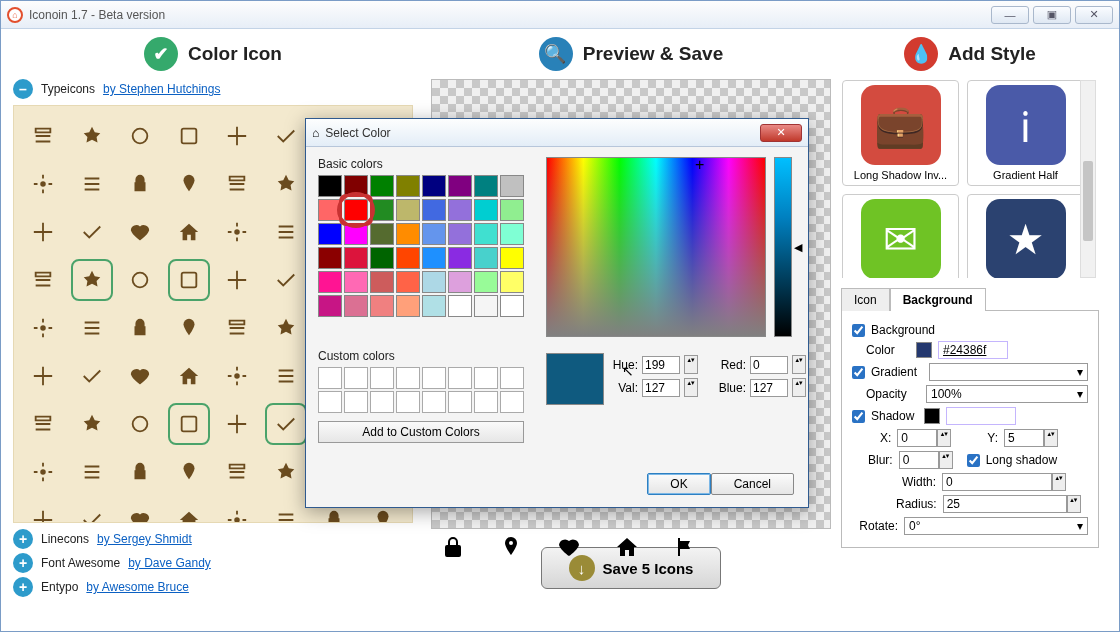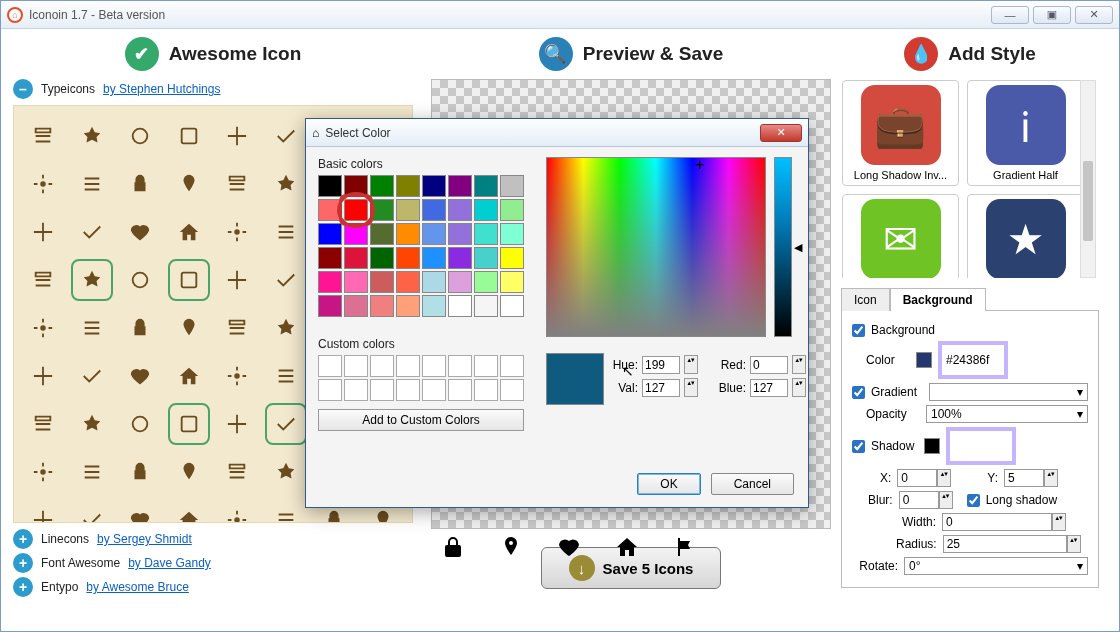--- a/index.html
+++ b/index.html
@@ -40,21 +40,21 @@
 .scrollbar { position:absolute; right:2px; top:0; width:16px; height:100%; background:#f1f1f1; border:1px solid #ddd;}
 .scrollbar .thumb{position:absolute;top:80px;left:2px;width:10px;height:80px;background:#c5c5c5;border-radius:2px;}
 .tabs { margin-top:8px; display:flex; gap:0; }
 .tab { padding:4px 12px; border:1px solid #bbb; border-bottom:none; background:#eee; font-size:12px; cursor:pointer; position:relative; top:1px;}
 .tab.active{background:#fff; font-weight:600;}
 .tab-body { border:1px solid #bbb; padding:8px 10px; font-size:12px; }
 .form-row { display:flex; align-items:center; gap:6px; margin:4px 0; }
 .form-row label{white-space:nowrap;}
 .cb { width:13px;height:13px; accent-color:#2a72c4;}
 .swatch { width:16px;height:16px; border:1px solid #888; display:inline-block;}
-.txtin { border:4px solid #c4b5fd; padding:8px 4px; font-size:12px; background:#fff;}
+.txtin { border:1px solid #c4b5fd; padding:1px 4px; font-size:12px; background:#fff;text-decoration:underline;}
 .num-spin { display:flex; align-items:center; }
 .num-spin input{width:40px;border:1px solid #999;padding:1px 3px;font-size:12px;}
 .num-spin .sp{width:14px;height:18px;border:1px solid #999;background:#eee;display:flex;flex-direction:column;font-size:7px;line-height:8px;text-align:center;cursor:pointer;}
 .combo { border:1px solid #999; padding:1px 4px; background:#fff; min-width:100px; display:flex; justify-content:space-between; align-items:center;}
 
 .black-strip { position:absolute; left:440px; top:506px; display:flex; gap:34px; }
 .black-strip span{color:#000;}
 .black-strip svg{width:24px;height:24px;}
 
 .dialog { position:absolute; left:305px; top:118px; width:504px; height:390px; background:#f4f4f4; border:1px solid #2f5a8f; box-shadow:0 4px 18px rgba(0,0,0,0.35); z-index:50;}
@@ -73,21 +73,21 @@
 .gradient-area{position:absolute;left:240px;top:10px;width:220px;height:180px;background:linear-gradient(to bottom, rgba(255,255,255,0) 0%, #808080 100%), linear-gradient(to right, #ff0000,#ffff00,#00ff00,#00ffff,#0000ff,#ff00ff,#ff0000); cursor:crosshair; border:1px solid #888;}
 .gradient-cross{position:absolute;left:148px;top:-2px;color:#000;font-size:16px;}
 .hue-bar{position:absolute;left:468px;top:10px;width:18px;height:180px;border:1px solid #888;background:linear-gradient(to bottom,#00bfff,#0080c0,#004060,#000);}
 .hue-arrow{position:absolute;left:488px;top:94px;color:#000;font-size:11px;}
 .preview-sw{position:absolute;left:240px;top:206px;width:58px;height:52px;background:#0f5a7f;border:1px solid #888;}
 .hsv-grid{position:absolute;left:304px;top:208px;font-size:12px;}
 .hsv-grid .row{display:flex;align-items:center;gap:4px;margin-bottom:4px;}
 .hsv-grid .row label{width:28px;text-align:right;}
 .hsv-grid input{width:38px;border:1px solid #999;padding:1px 2px;font-size:12px;text-align:left;}
 .spin-tiny{width:14px;height:19px;border:1px solid #999;background:#eee;display:flex;flex-direction:column;font-size:7px;line-height:8px;text-align:center;}
-.dlg-btns{position:absolute;right:14px;bottom:12px;display:flex;gap:10px;}
+.dlg-btns{position:absolute;right:14px;bottom:12px;display:flex;gap:0;}
 .dlg-btn{padding:3px 22px;border:1px solid #888;background:linear-gradient(#fbfbfb,#e5e5e5);font-size:12px;cursor:pointer;border-radius:2px;}
 .dlg-btn.ok{border:1px solid #2d7fc1; box-shadow:0 0 0 1px #7bb7e6 inset;}
 .cursor{position:absolute;left:316px;top:216px;font-size:14px;pointer-events:none;}
 .lbl{color:#222;}
 </style>
 </head>
 <body>
 
 <div class="window">
   <div class="titlebar">
@@ -98,21 +98,21 @@
       <div class="wbtn">▣</div>
       <div class="wbtn">✕</div>
     </div>
   </div>
 
   <div class="content">
 
     <div class="col-left">
       <div class="section-head" style="justify-content:center;">
         <span class="head-icon green">✔</span>
-        <span>Awesome Icon</span>
+        <span>Color Icon</span>
       </div>
       <div class="credit-row">
         <span class="circle-btn minus">–</span>
         <span class="lbl">Typeicons</span>
         <a href="#">by Stephen Hutchings</a>
       </div>
       <div class="icon-grid" id="icon-grid">
           <div class="icon-cell">
             <svg viewBox="0 0 24 24">
               <path d="M4 4h16v4H4zM4 12h16M4 18h16" stroke="currentColor" stroke-width="2" fill="none"></path>
@@ -689,21 +689,21 @@
         <div class="bc" style="background: rgb(255, 255, 102);"></div>
         <div class="bc" style="background: rgb(199, 21, 133);"></div>
         <div class="bc" style="background: rgb(219, 112, 147);"></div>
         <div class="bc" style="background: rgb(240, 128, 128);"></div>
         <div class="bc" style="background: rgb(255, 160, 122);"></div>
         <div class="bc" style="background: rgb(176, 224, 230);"></div>
         <div class="bc" style="background: rgb(255, 255, 255);"></div>
         <div class="bc" style="background: rgb(245, 245, 245);"></div>
         <div class="bc" style="background: rgb(255, 255, 255);"></div>
       </div>
-    <div class="lbl" style="margin-top:20px;">Custom colors</div>
+    <div class="lbl" style="margin-top:32px;">Custom colors</div>
     <div class="custom-grid" id="custom-grid">
         <div class="cc"></div>
         <div class="cc"></div>
         <div class="cc"></div>
         <div class="cc"></div>
         <div class="cc"></div>
         <div class="cc"></div>
         <div class="cc"></div>
         <div class="cc"></div>
         <div class="cc"></div>

